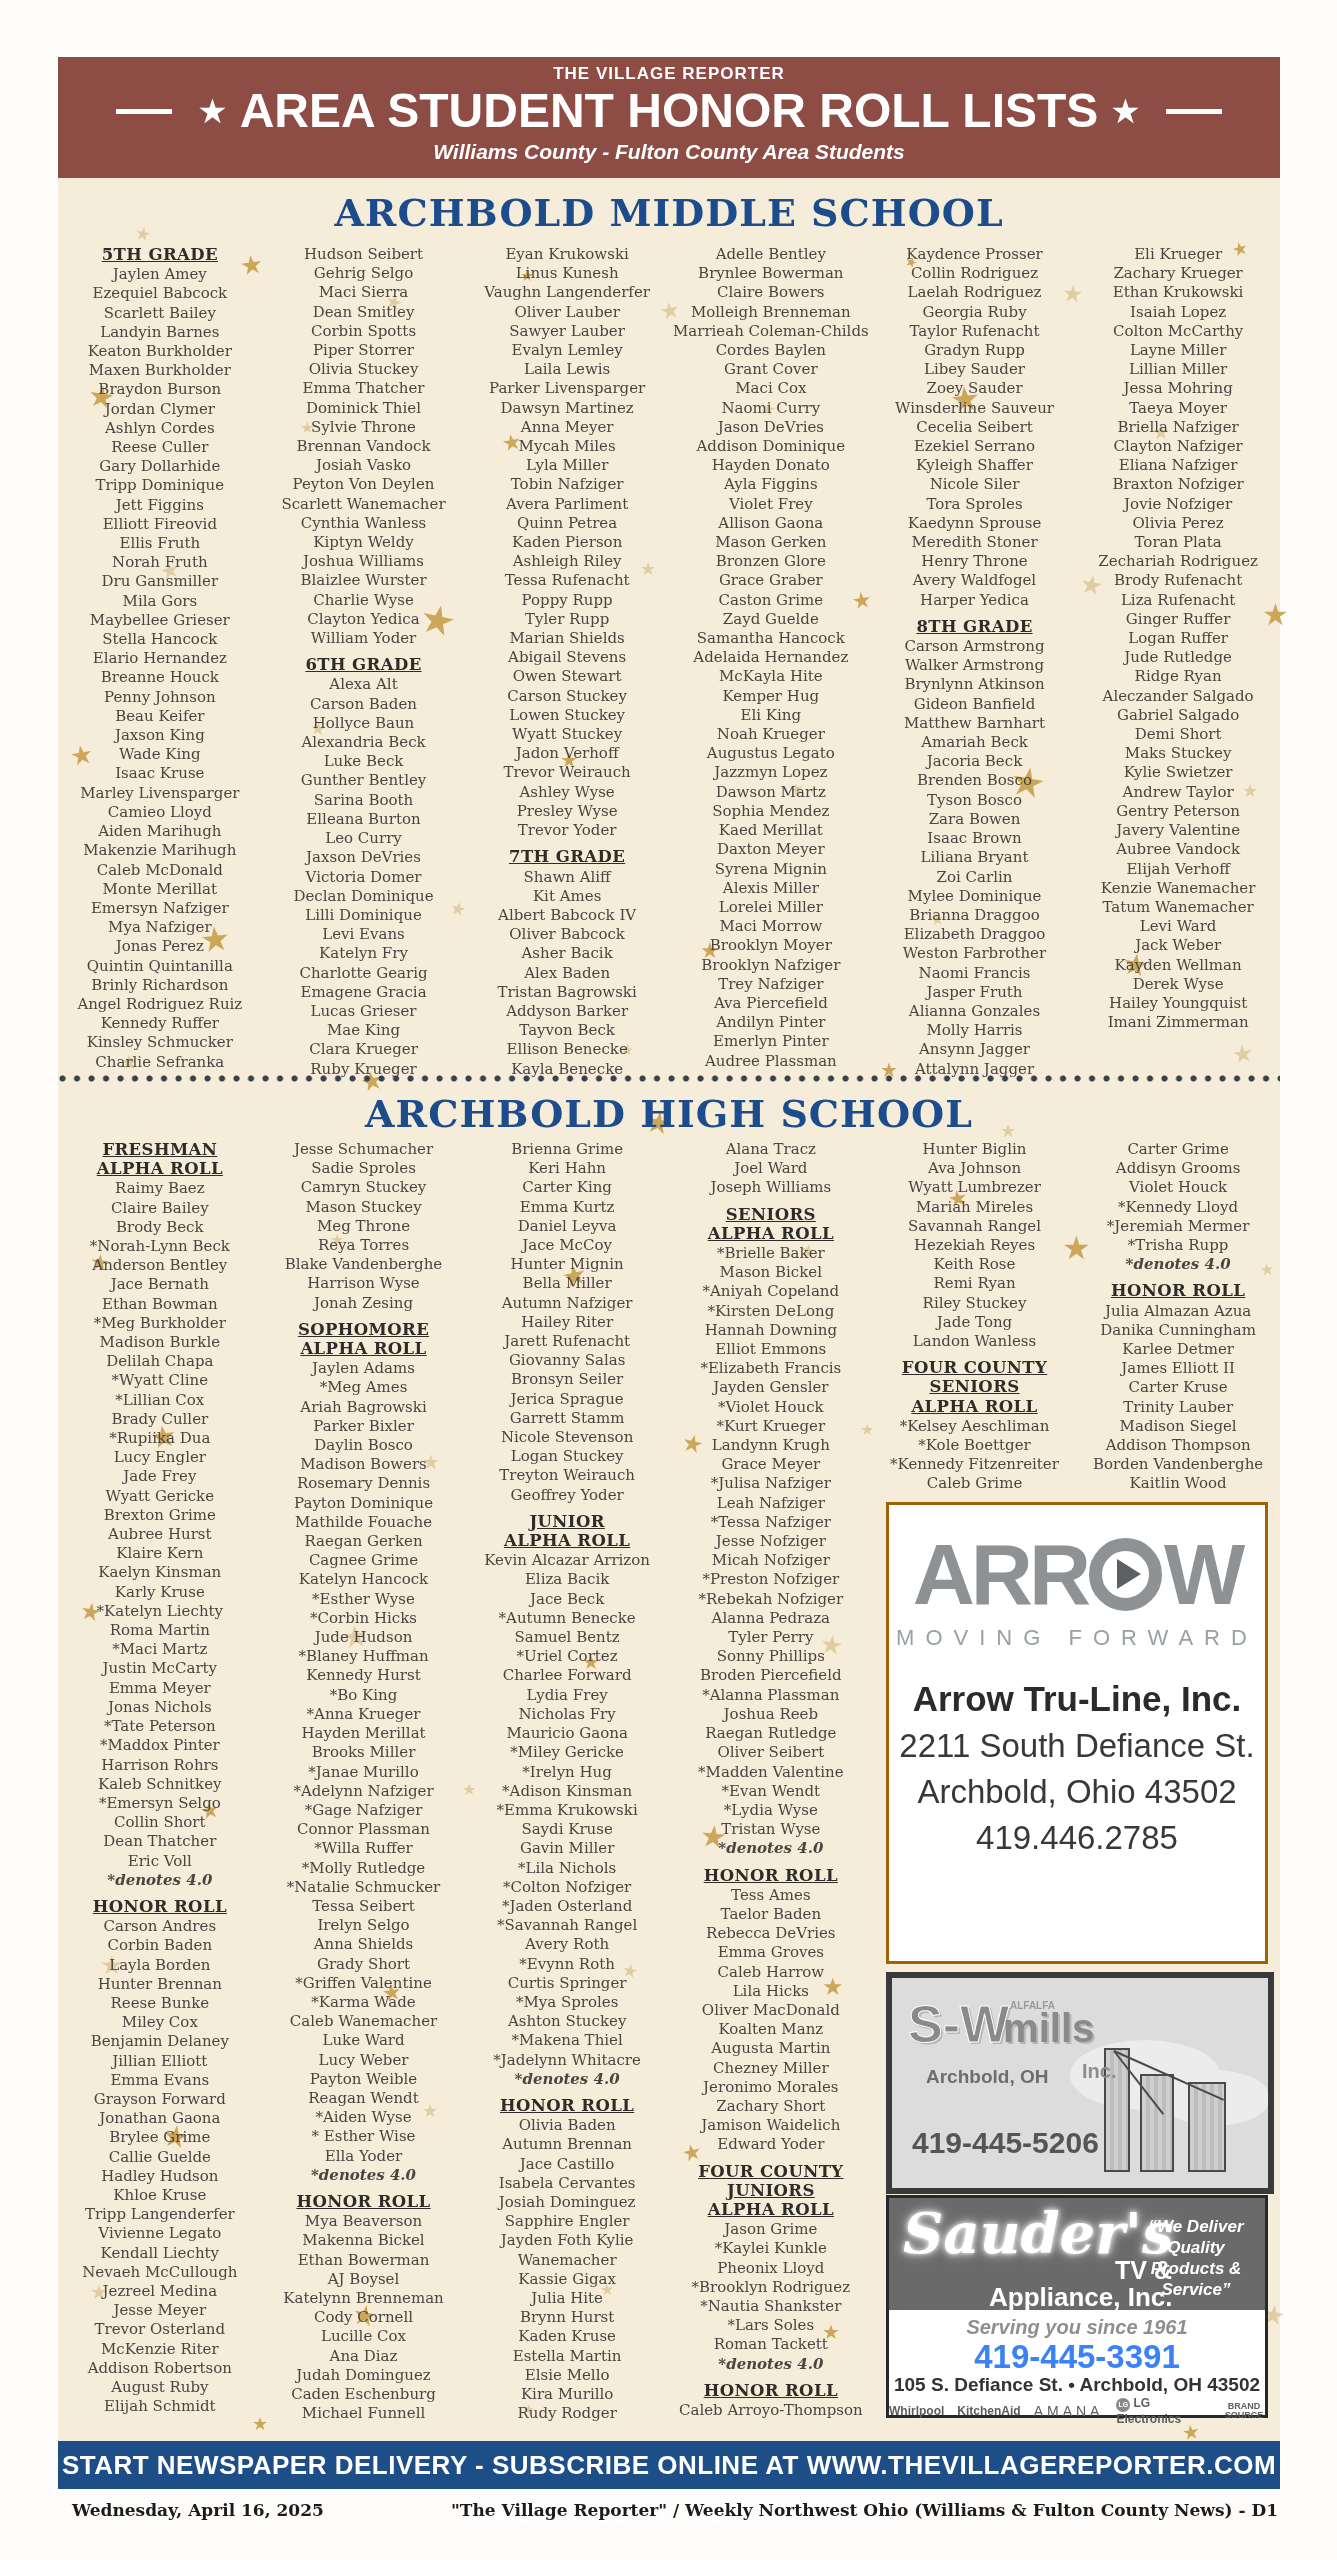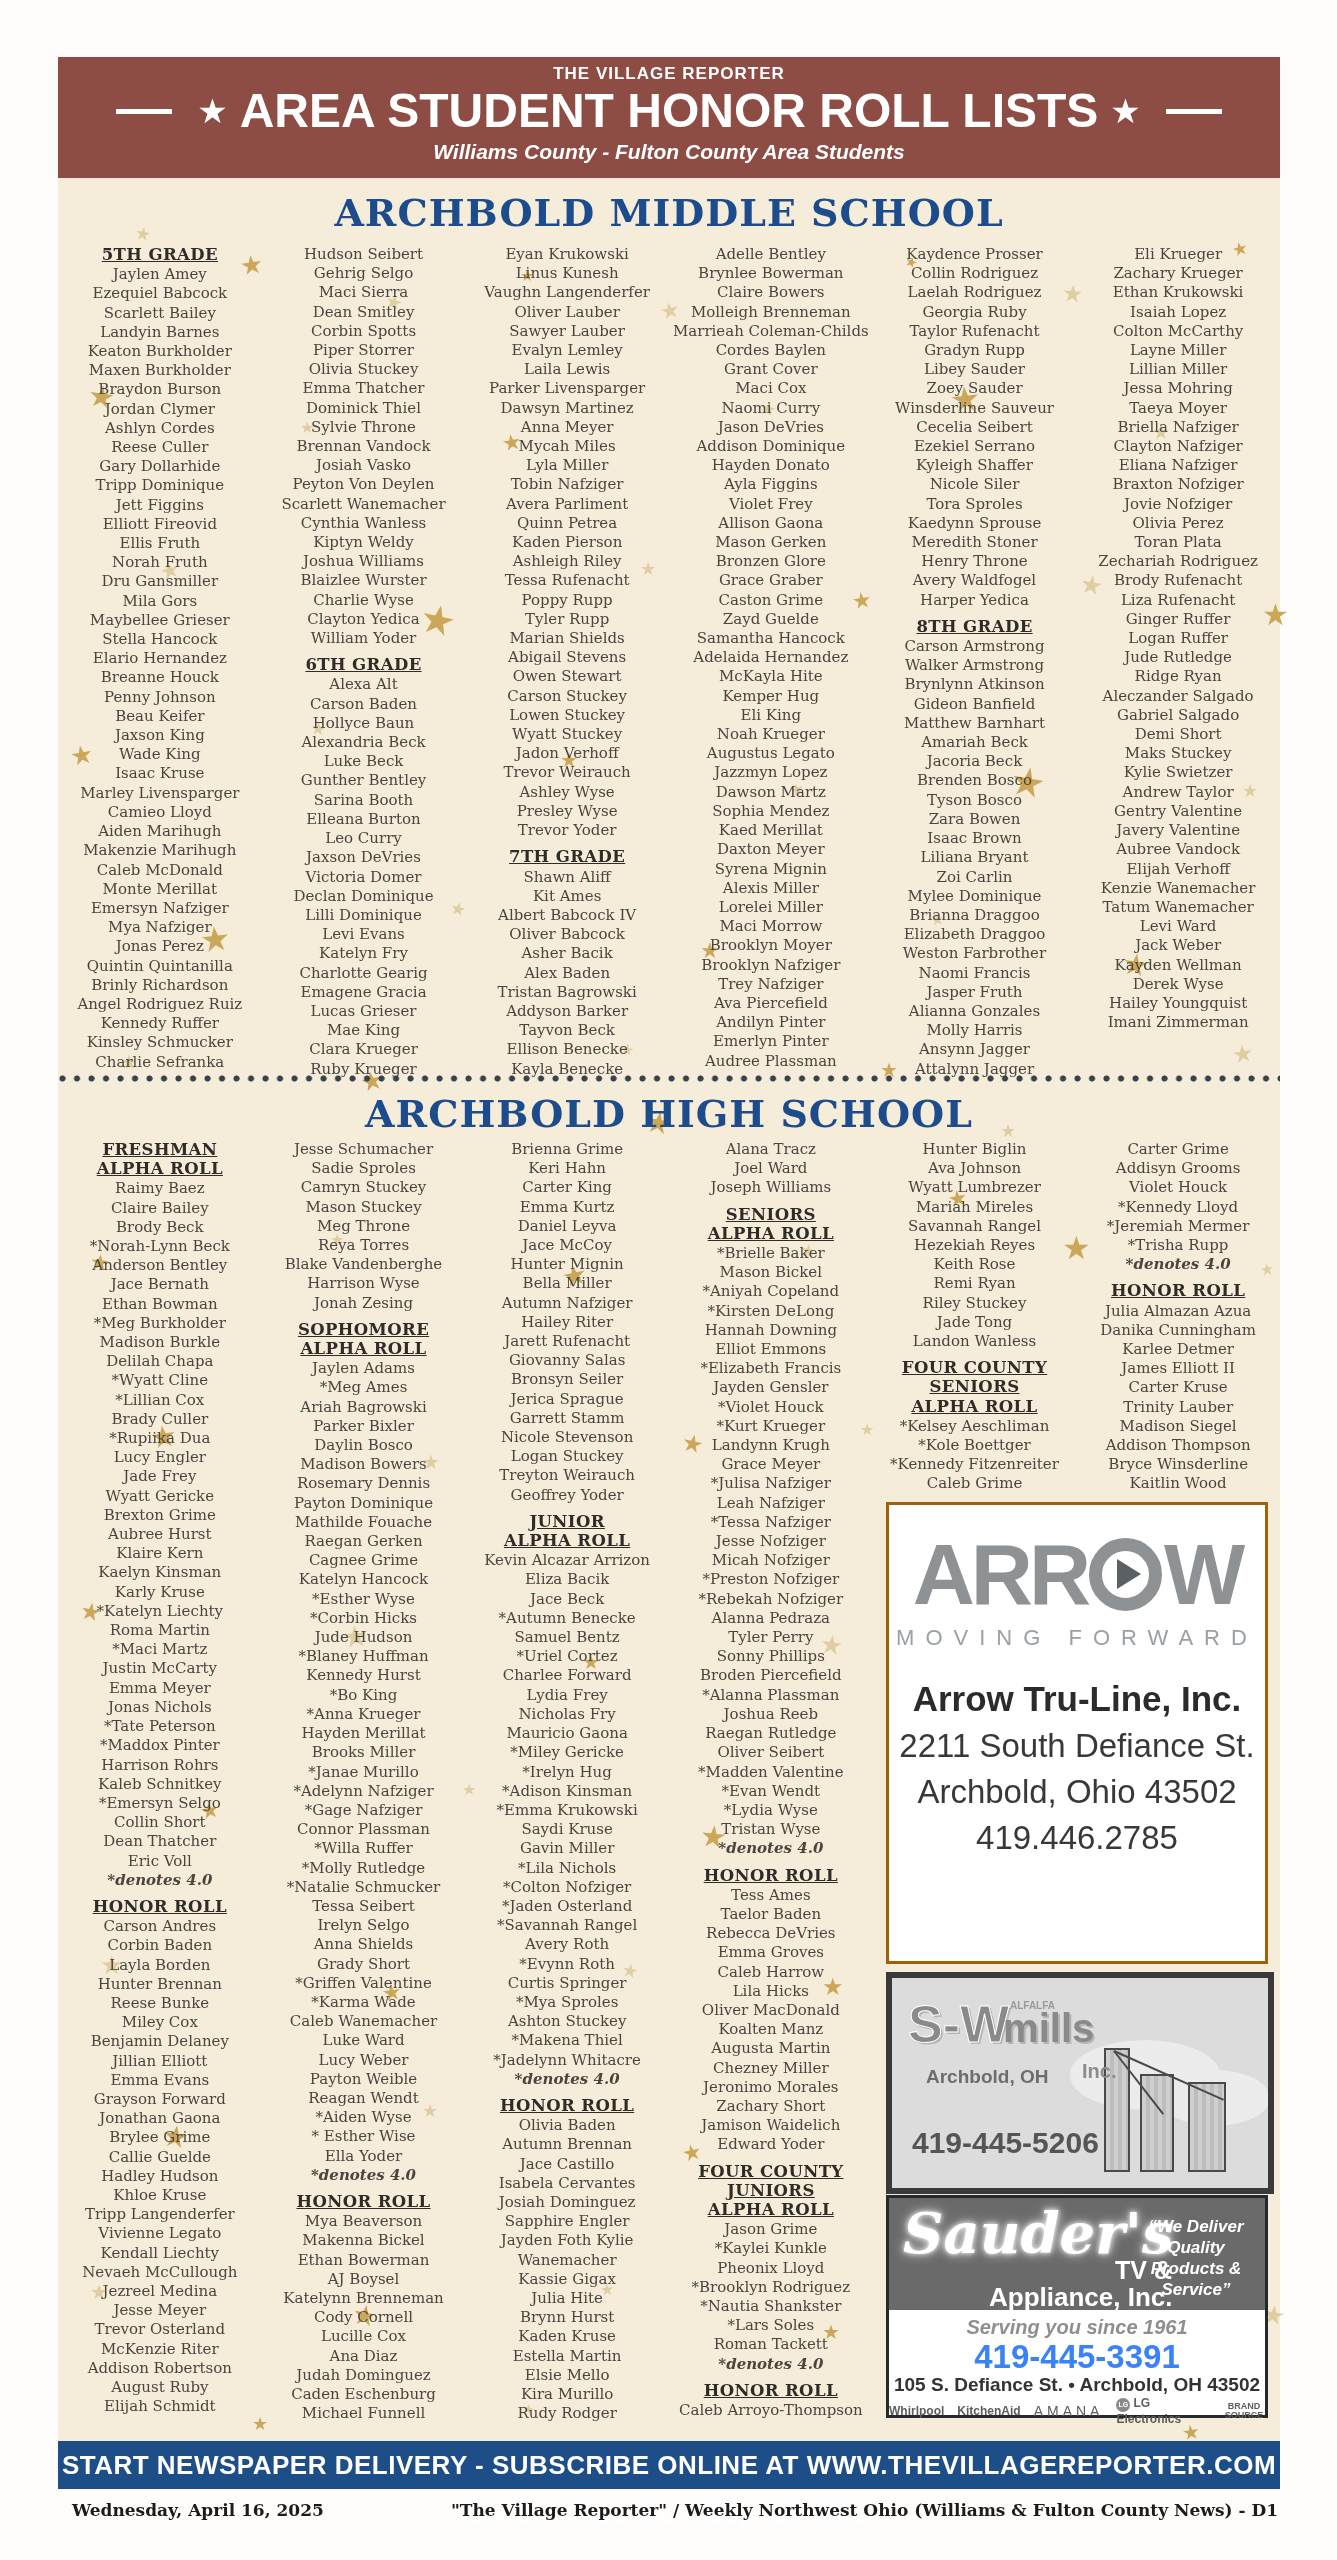--- a/index.html
+++ b/index.html
@@ -431,21 +431,21 @@
         <div class="n">Ginger Ruffer</div>
         <div class="n">Logan Ruffer</div>
         <div class="n">Jude Rutledge</div>
         <div class="n">Ridge Ryan</div>
         <div class="n">Aleczander Salgado</div>
         <div class="n">Gabriel Salgado</div>
         <div class="n">Demi Short</div>
         <div class="n">Maks Stuckey</div>
         <div class="n">Kylie Swietzer</div>
         <div class="n">Andrew Taylor</div>
-        <div class="n">Gentry Valentine</div>
+        <div class="n">Gentry Peterson</div>
         <div class="n">Javery Valentine</div>
         <div class="n">Aubree Vandock</div>
         <div class="n">Elijah Verhoff</div>
         <div class="n">Kenzie Wanemacher</div>
         <div class="n">Tatum Wanemacher</div>
         <div class="n">Levi Ward</div>
         <div class="n">Jack Weber</div>
         <div class="n">Kayden Wellman</div>
         <div class="n">Derek Wyse</div>
         <div class="n">Hailey Youngquist</div>
@@ -758,21 +758,21 @@
         <div class="it">*denotes 4.0</div>
         <div class="hh" style="margin-top: 7px;">HONOR ROLL</div>
         <div class="n" style="margin-top: 1px;">Julia Almazan Azua</div>
         <div class="n">Danika Cunningham</div>
         <div class="n">Karlee Detmer</div>
         <div class="n">James Elliott II</div>
         <div class="n">Carter Kruse</div>
         <div class="n">Trinity Lauber</div>
         <div class="n">Madison Siegel</div>
         <div class="n">Addison Thompson</div>
-        <div class="n">Bryce Winsderline</div>
+        <div class="n">Borden Vandenberghe</div>
         <div class="n">Kaitlin Wood</div>
       </div>
     </div>
 
   <div class="ad ad-arrow">
     <div class="arrow-logo">
       <span>ARR</span>
         <span class="arrow-o">
           <span class="tri"></span>
         </span>

